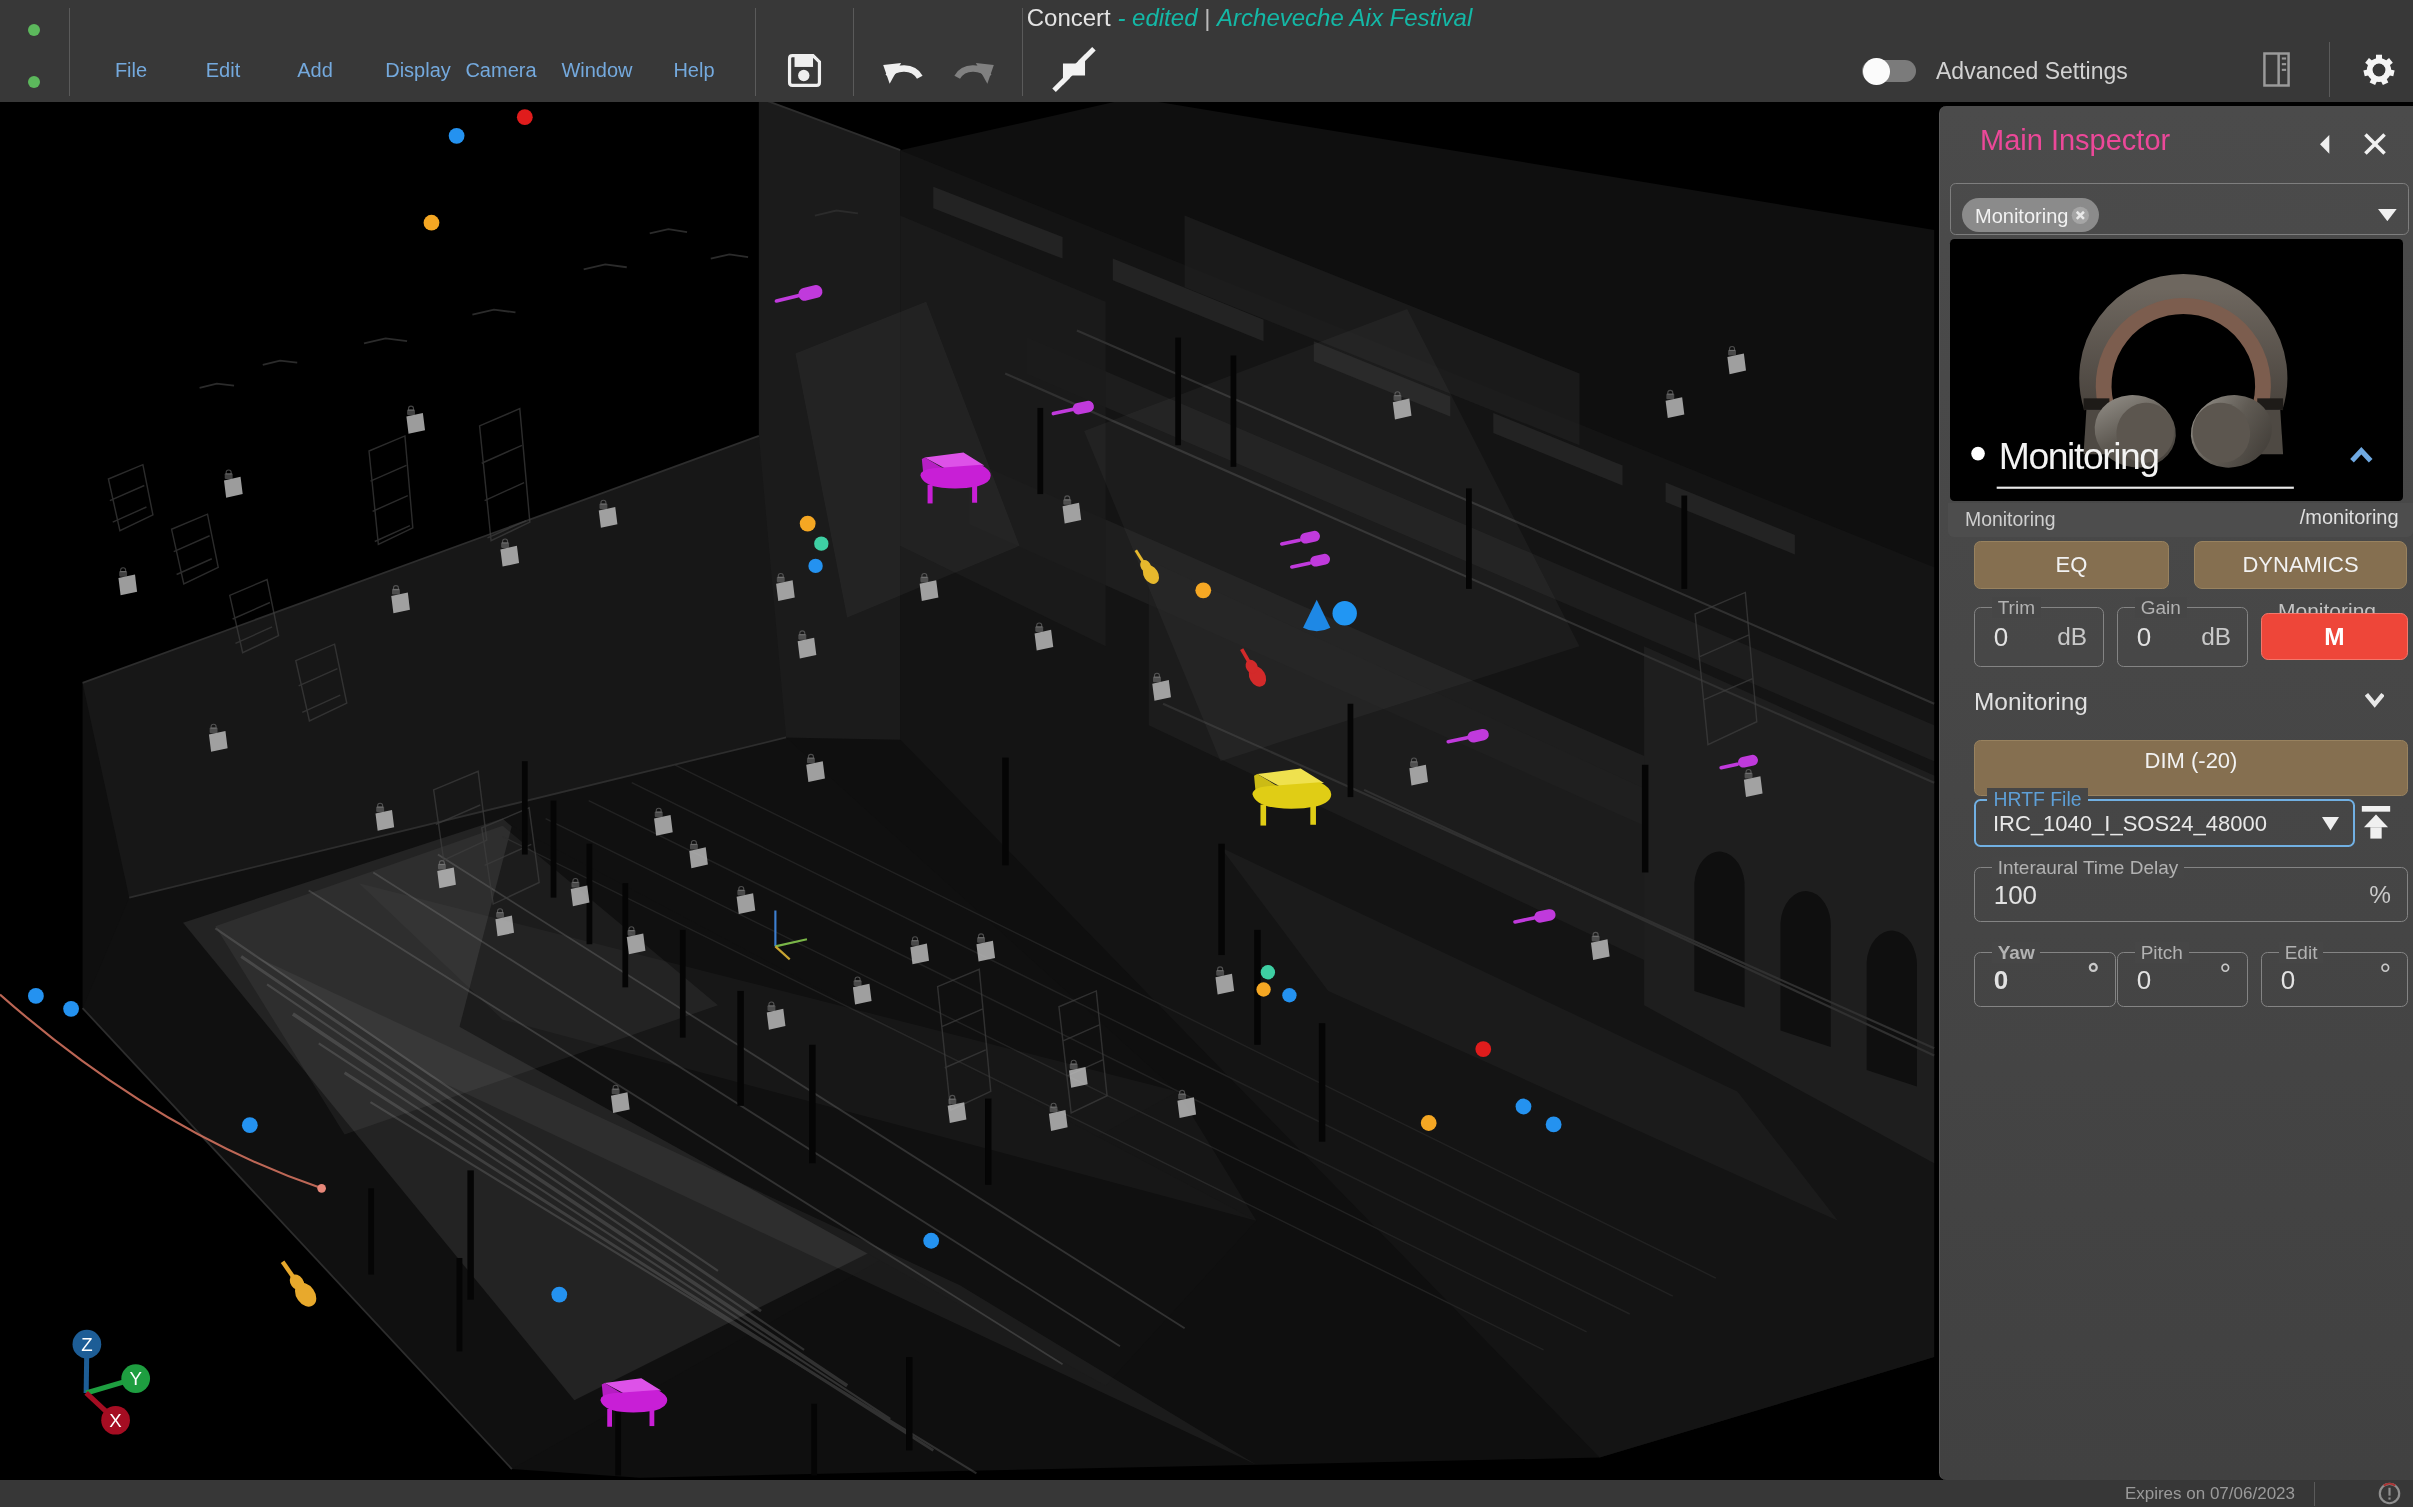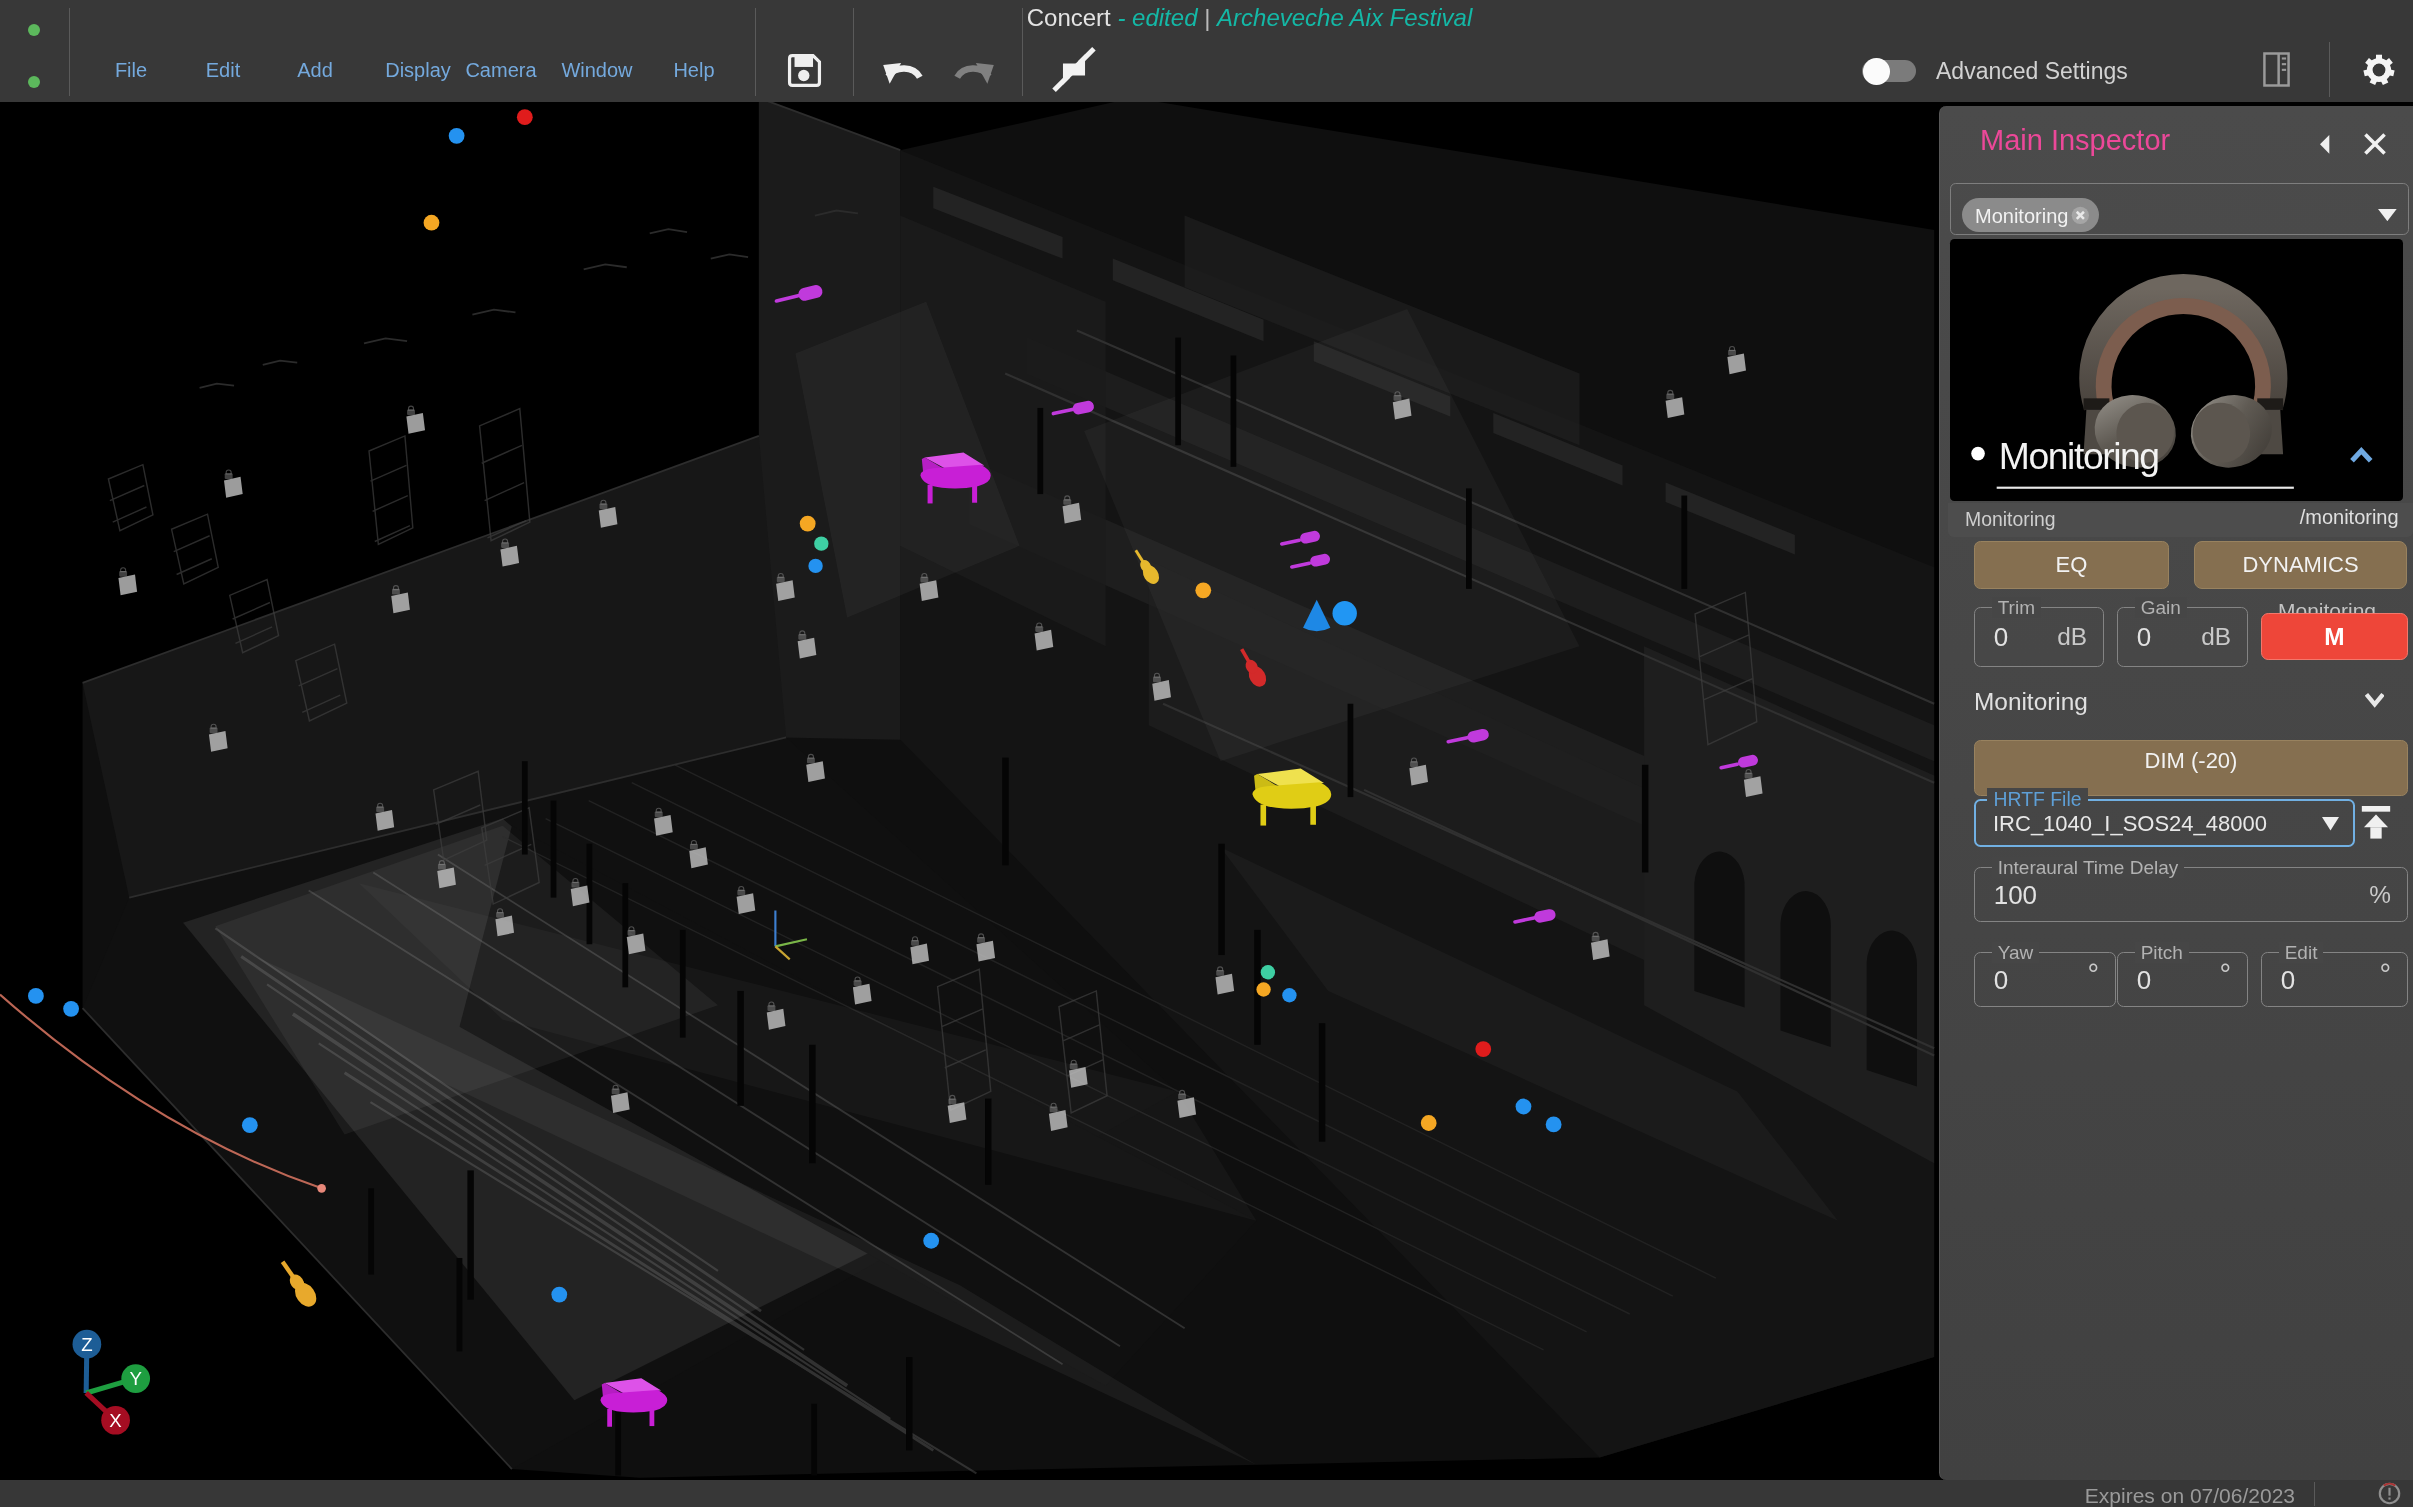--- a/index.html
+++ b/index.html
@@ -10,21 +10,21 @@
   #title { position:absolute; left:0; top:4.3px; width:2413px; text-align:center; font-size:24px; color:#e3e3e3; white-space:nowrap; }
   #title .it { font-style:italic; color:#14b8a6; }
   #title .bar { color:#b9b9b9; font-style:normal; }
   .dot { position:absolute; width:12.2px; height:12.2px; border-radius:50%; background:#5cb85c; }
   .vsep { position:absolute; top:8px; height:88px; width:1.4px; background:#5a5a5a; }
   .menu { position:absolute; top:59px; font-size:20px; color:#74a9dd; transform:translateX(-50%); }
   #advtext { position:absolute; left:1936px; top:58px; font-size:23px; color:#d2d2d2; }
   #panel { position:absolute; left:1939px; top:106px; width:475px; height:1374px;
      background:linear-gradient(#4b4b4b, #414141); border-radius:7.2px 0 0 7.2px; border-left:1.4px solid #575757; }
   #botbar { position:absolute; left:0; top:1480px; width:2413px; height:28px; background:#373737; }
-  #expires { position:absolute; right:118px; top:1484px; font-size:21px; color:#9a9a9a; }
+  #expires { position:absolute; right:118px; top:1484px; font-size:17px; color:#9a9a9a; }
   .pfield { position:absolute; border:1.4px solid #848484; border-radius:6.5px; }
   .plegend { position:absolute; top:-11.5px; left:17px; font-size:19px; color:#b2b2b2; background:#464646; padding:0 5.7px; line-height:21.5px;}
   .pval { position:absolute; left:18.7px; top:50%; transform:translateY(-50%); font-size:26px; color:#e2e2e2; }
   .punit { position:absolute; right:16px; top:50%; transform:translateY(-50%); font-size:24.4px; color:#c9c9c9; }
   .brown { position:absolute; background:#856f50; border:1.4px solid #98825f; border-radius:6.5px; color:#f2f2f2;
      font-size:22px; text-align:center; }
 </style>
 </head>
 <body>
 
@@ -477,21 +477,21 @@
   <polygon points="21,12 38,30 4,30" fill="#f0f0f0"></polygon>
   <rect x="13" y="30" width="16" height="16" fill="#f0f0f0"></rect>
 </svg>
 
 <div class="pfield" style="left:1974px;top:867px;width:434px;height:55px;">
   <div class="plegend">Interaural Time Delay</div>
     <div class="pval">100</div>
     <div class="punit">%</div>
 </div>
 
-<div class="pfield" style="left:1974px;top:952px;width:142px;height:55px;">
+<div class="pfield" style="left:1974px;top:952px;width:142px;height:55px;font-weight:bold;">
   <div class="plegend">Yaw</div>
     <div class="pval">0</div>
     <div class="punit" style="font-size:29px;top:40%;">°</div>
 </div>
 <div class="pfield" style="left:2117px;top:952px;width:131px;height:55px;">
   <div class="plegend">Pitch</div>
     <div class="pval">0</div>
     <div class="punit" style="font-size:29px;top:40%;">°</div>
 </div>
 <div class="pfield" style="left:2261px;top:952px;width:147px;height:55px;">

